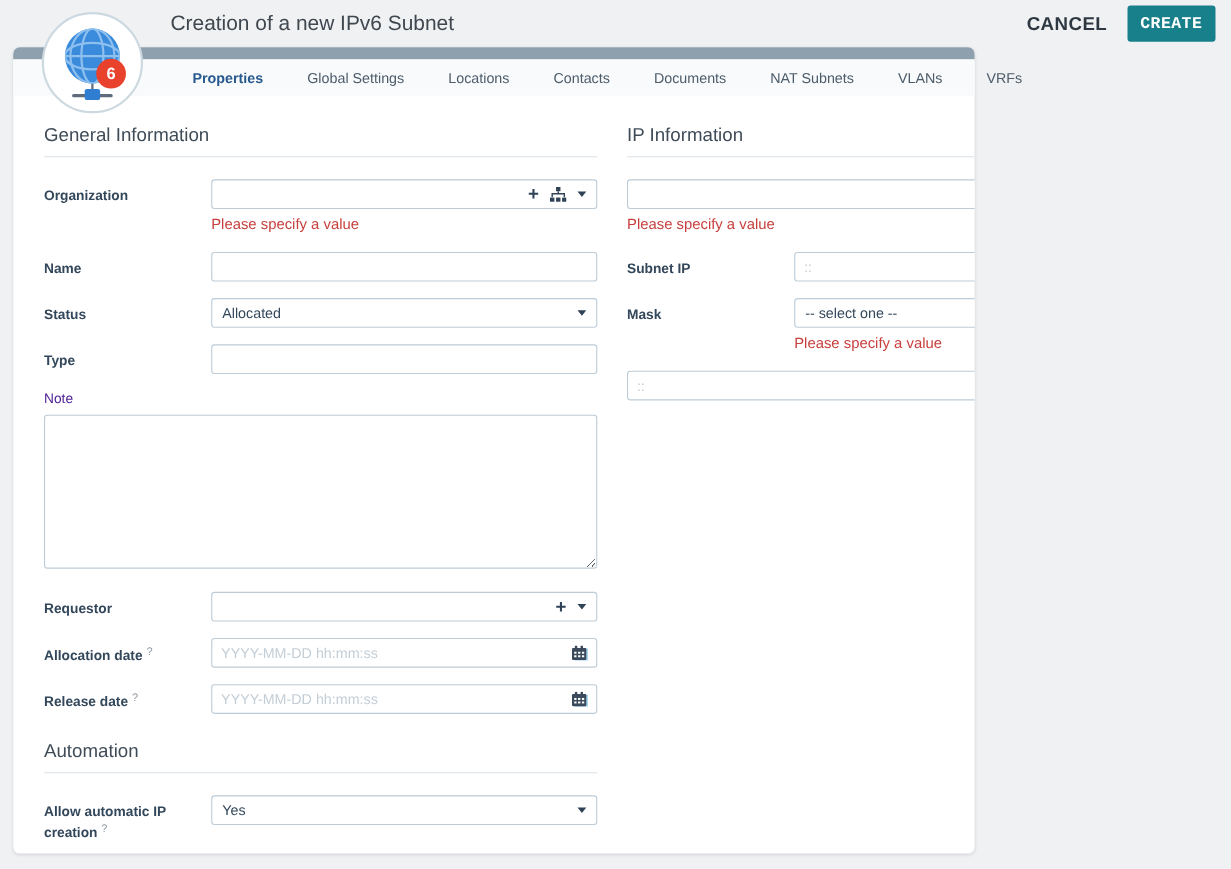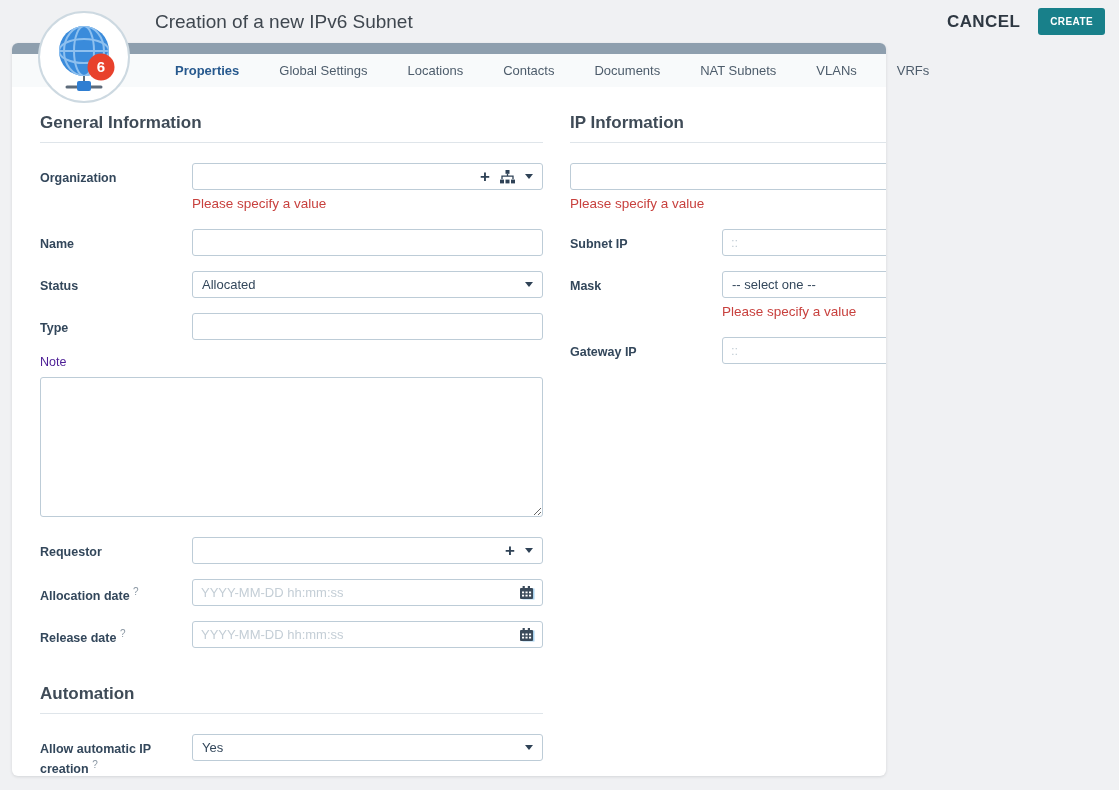--- a/index.html
+++ b/index.html
@@ -21,21 +21,21 @@
     margin-left: 155px;
     font-size: 19px; font-weight: 400; color: #3f474f;
   }
   .header-actions { margin-left: auto; margin-right: 14px; display: flex; align-items: center; gap: 18px; }
   .cancel-button {
     background: none; border: none; cursor: pointer;
     font-family: inherit; font-size: 17px; font-weight: 700; color: #2e3842; letter-spacing: .4px;
   }
   .create-button {
     background: #18808a; border: none; cursor: pointer;
-    font-family: Liberation Sans, sans-serif; font-size: 10px; font-weight: 700; color: #ffffff; letter-spacing: .4px;
+    font-family: Liberation Mono, monospace; font-size: 15px; font-weight: 700; color: #ffffff; letter-spacing: .4px;
     padding: 8px 12px; border-radius: 3px;
   }
 
   
   .logo-wrap { position: absolute; left: 37px; top: 10px; width: 94px; height: 94px; z-index: 6; }
 
   
   .panel {
     position: absolute; top: 43px; left: 12px; width: 874px; bottom: 14px;
     background: #ffffff; border-radius: 6px;
@@ -53,24 +53,24 @@
   }
   .tab.active { color: #27598e; font-weight: 700; }
 
   .content {
     flex: 1 1 auto; display: flex; gap: 27px;
     padding: 26px 30px 0 28px; overflow: hidden;
   }
   .col { width: 503px; flex: 0 0 503px; }
 
   .section-title {
-    font-size: 17px; font-weight: 700; color: #3f4b57;
+    font-size: 17px; font-weight: 400; color: #3f4b57;
     padding-bottom: 9px; border-bottom: 1px solid #dfe5ea; margin-bottom: 20px;
   }
-  .section-gap { margin-top: 36px; }
+  .section-gap { margin-top: 24px; }
 
   .form-row { display: flex; margin-bottom: 15px; }
   .row-label {
     width: 152px; flex: 0 0 152px; padding-top: 6px; padding-right: 10px;
     font-size: 12.5px; font-weight: 700; color: #33475b; line-height: 1.45;
   }
   .row-label sup { color: #8a97a3; font-weight: 400; font-size: 10px; }
   .field-wrap { flex: 1 1 auto; min-width: 0; }
 
   .text-input {
@@ -322,21 +322,20 @@
         <div class="field-wrap">
           <div class="select-box">
             <span>-- select one --</span>
             <span class="caret-down"></span>
           </div>
           <div class="error-text">Please specify a value</div>
         </div>
       </div>
 
       <div class="form-row">
-        <div class="row-label">Gateway IP</div>
         <div class="field-wrap">
           <input class="text-input" placeholder="::" style="">
         </div>
       </div>
     </div>
 
   </div>
 </div>
 
 </body></html>

